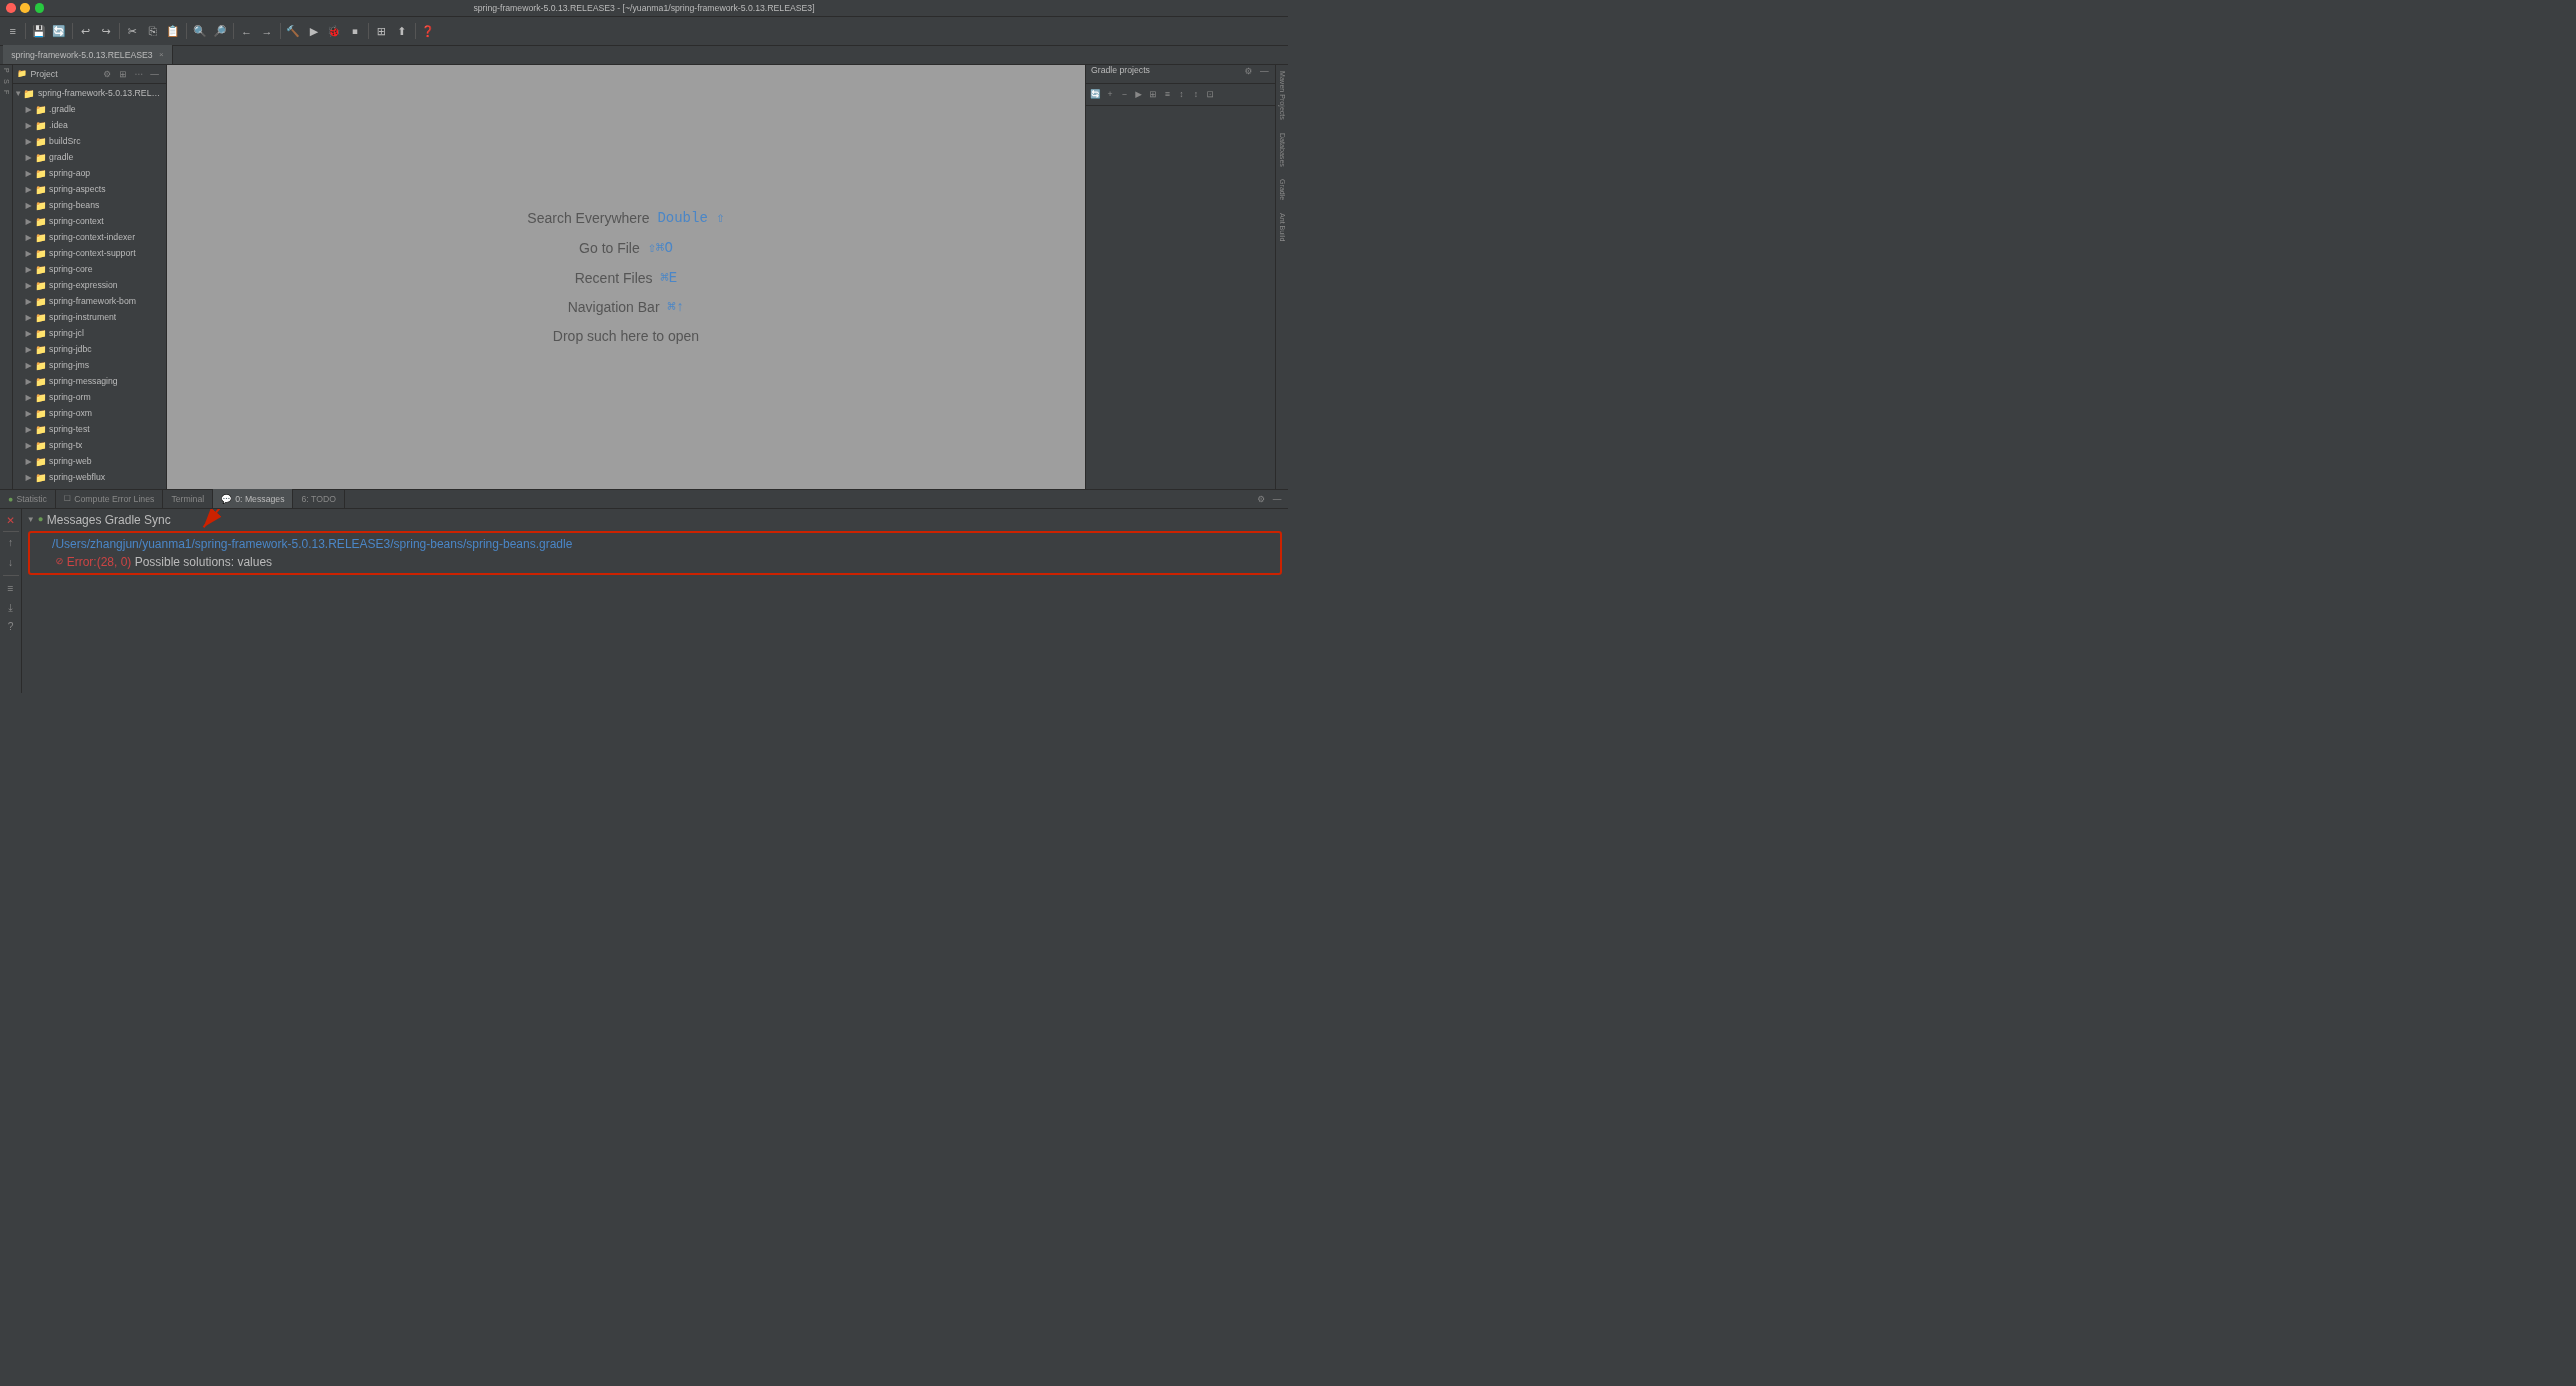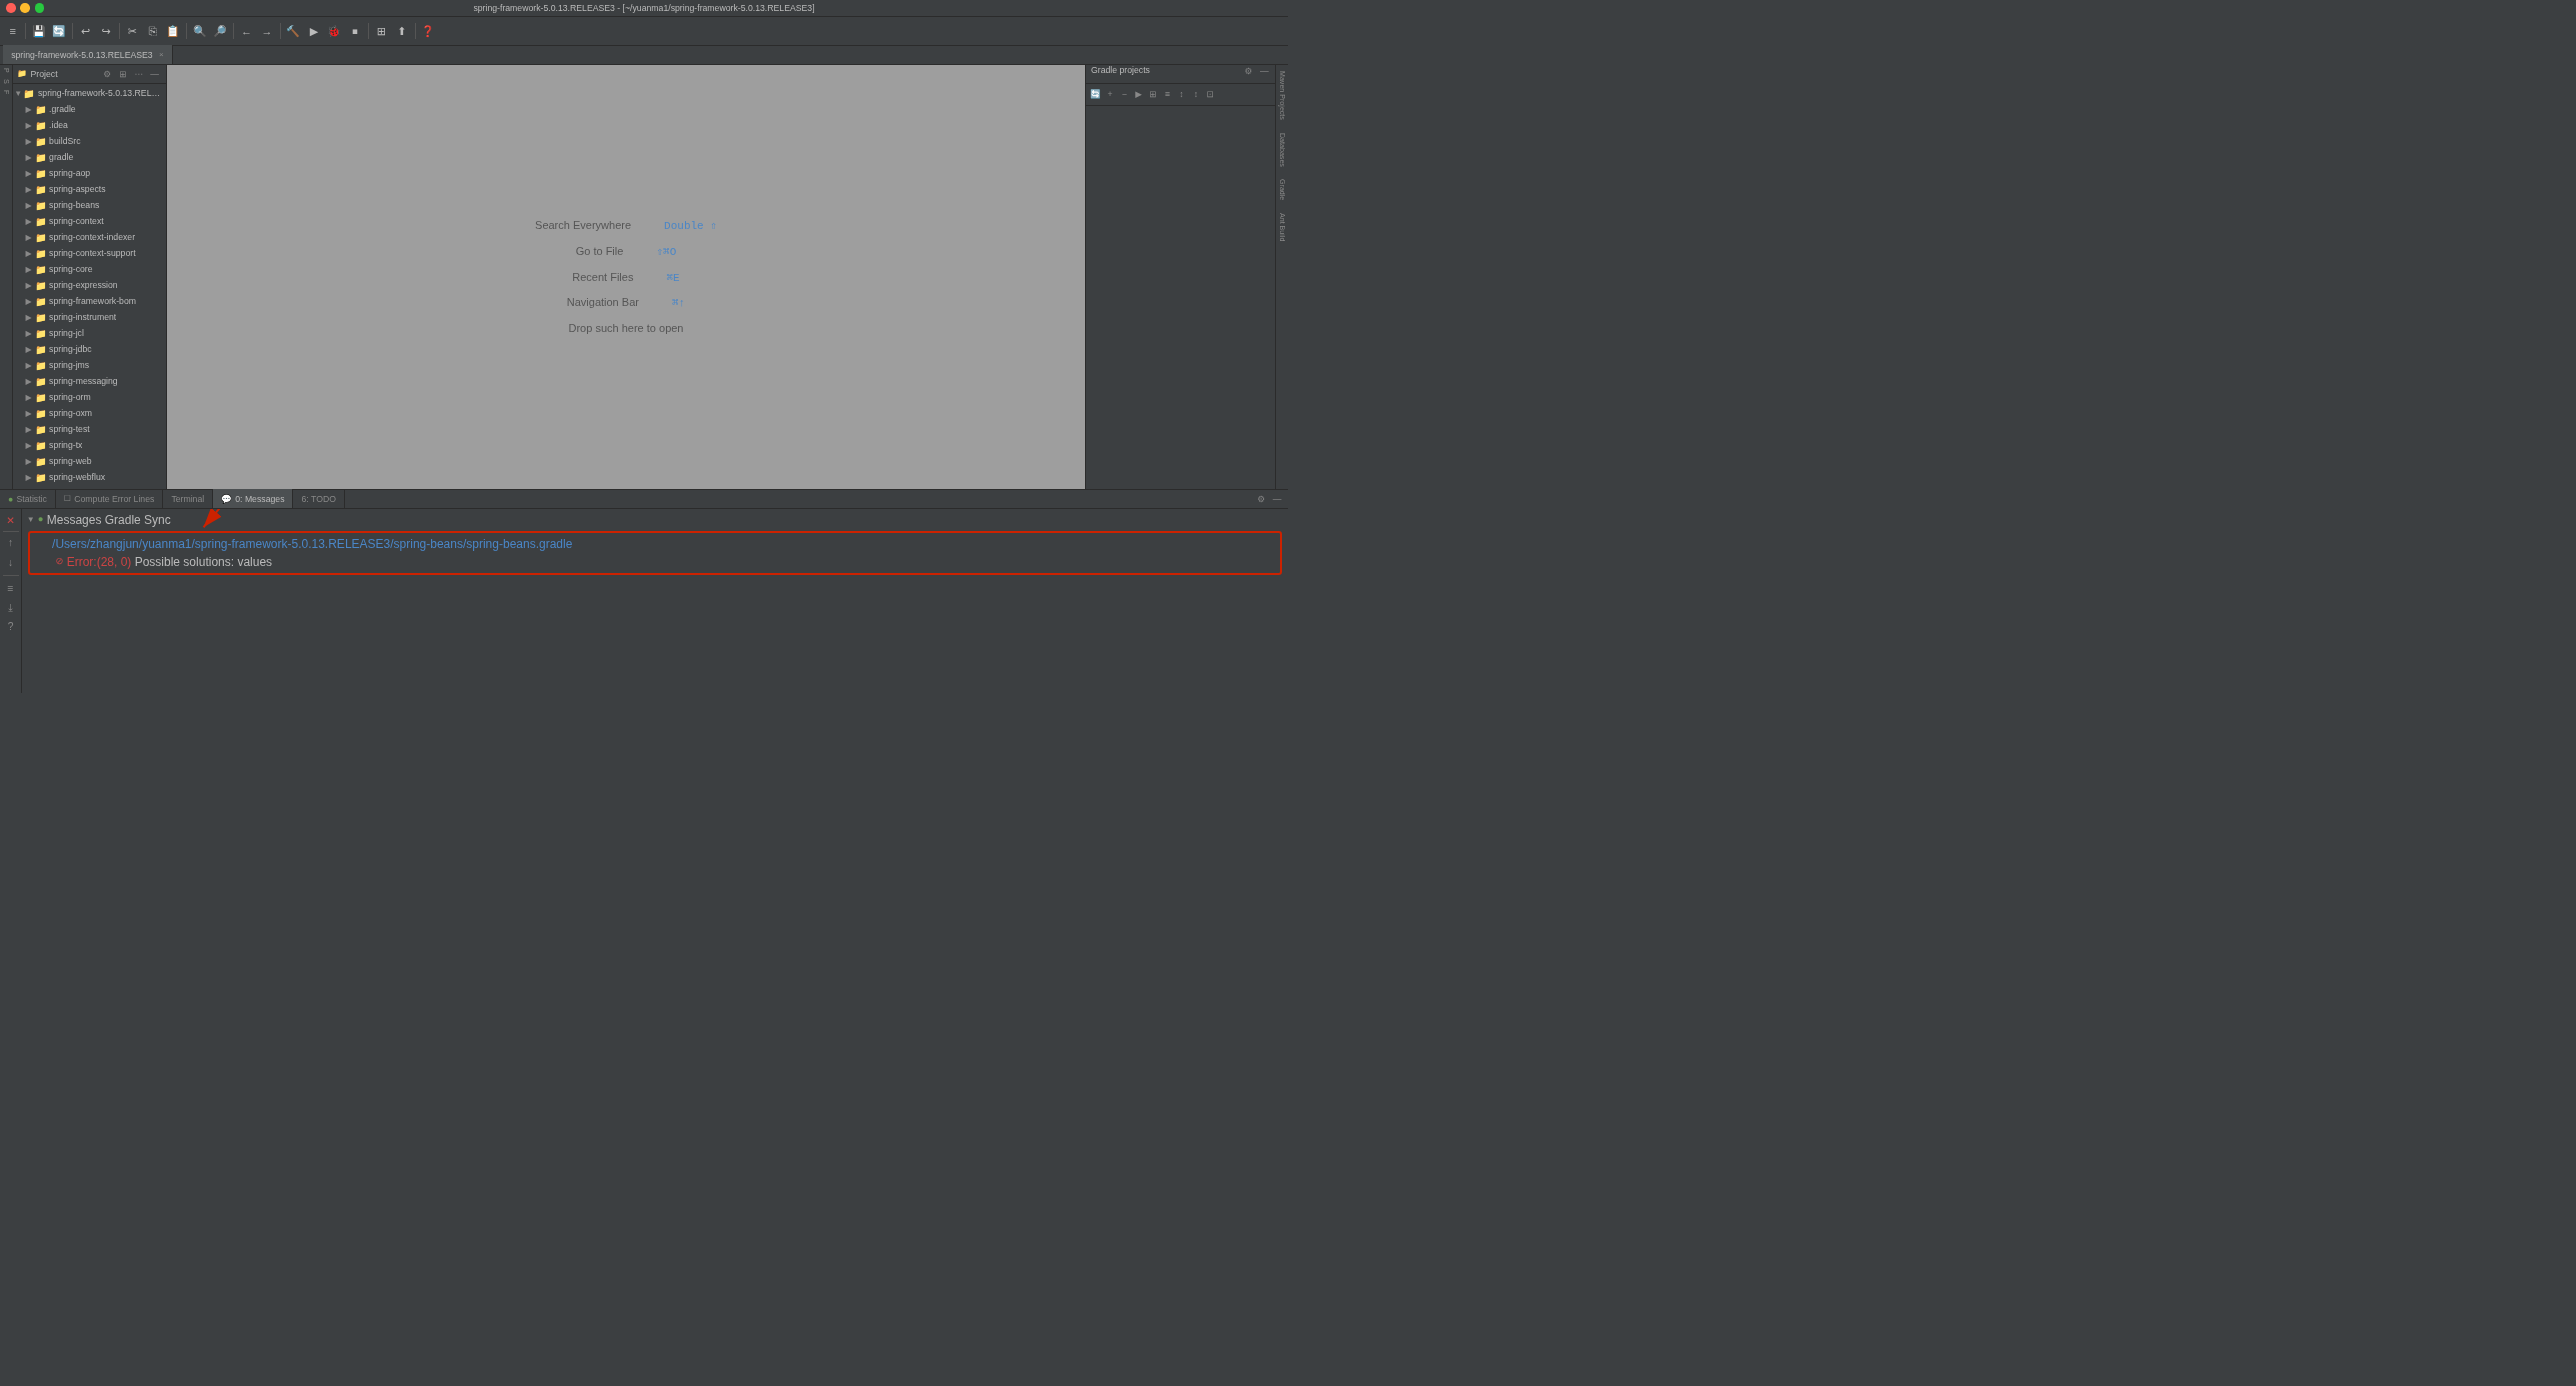--- a/index.html
+++ b/index.html
@@ -133,24 +133,24 @@
       flex: 1;
       background: #9e9e9e;
       display: flex;
       align-items: center;
       justify-content: center;
       flex-direction: column;
       gap: 12.7px;
     }
     .editor-hint {
       color: #555;
-      font-size: 11px;
-      display: flex;
-      align-items: flex-start;
-      gap: 15px;
+      font-size: 14px;
+      display: flex;
+      align-items: flex-end;
+      gap: 2px;
     }
     .hint-shortcut { color: #4a86c7; font-family: Liberation Mono, monospace; }
 
     
     .right-panel {
       width: 190px;
       background: #3c3f41;
       border-left: 0.8px solid #2b2b2b;
       display: flex;
       flex-direction: column;

